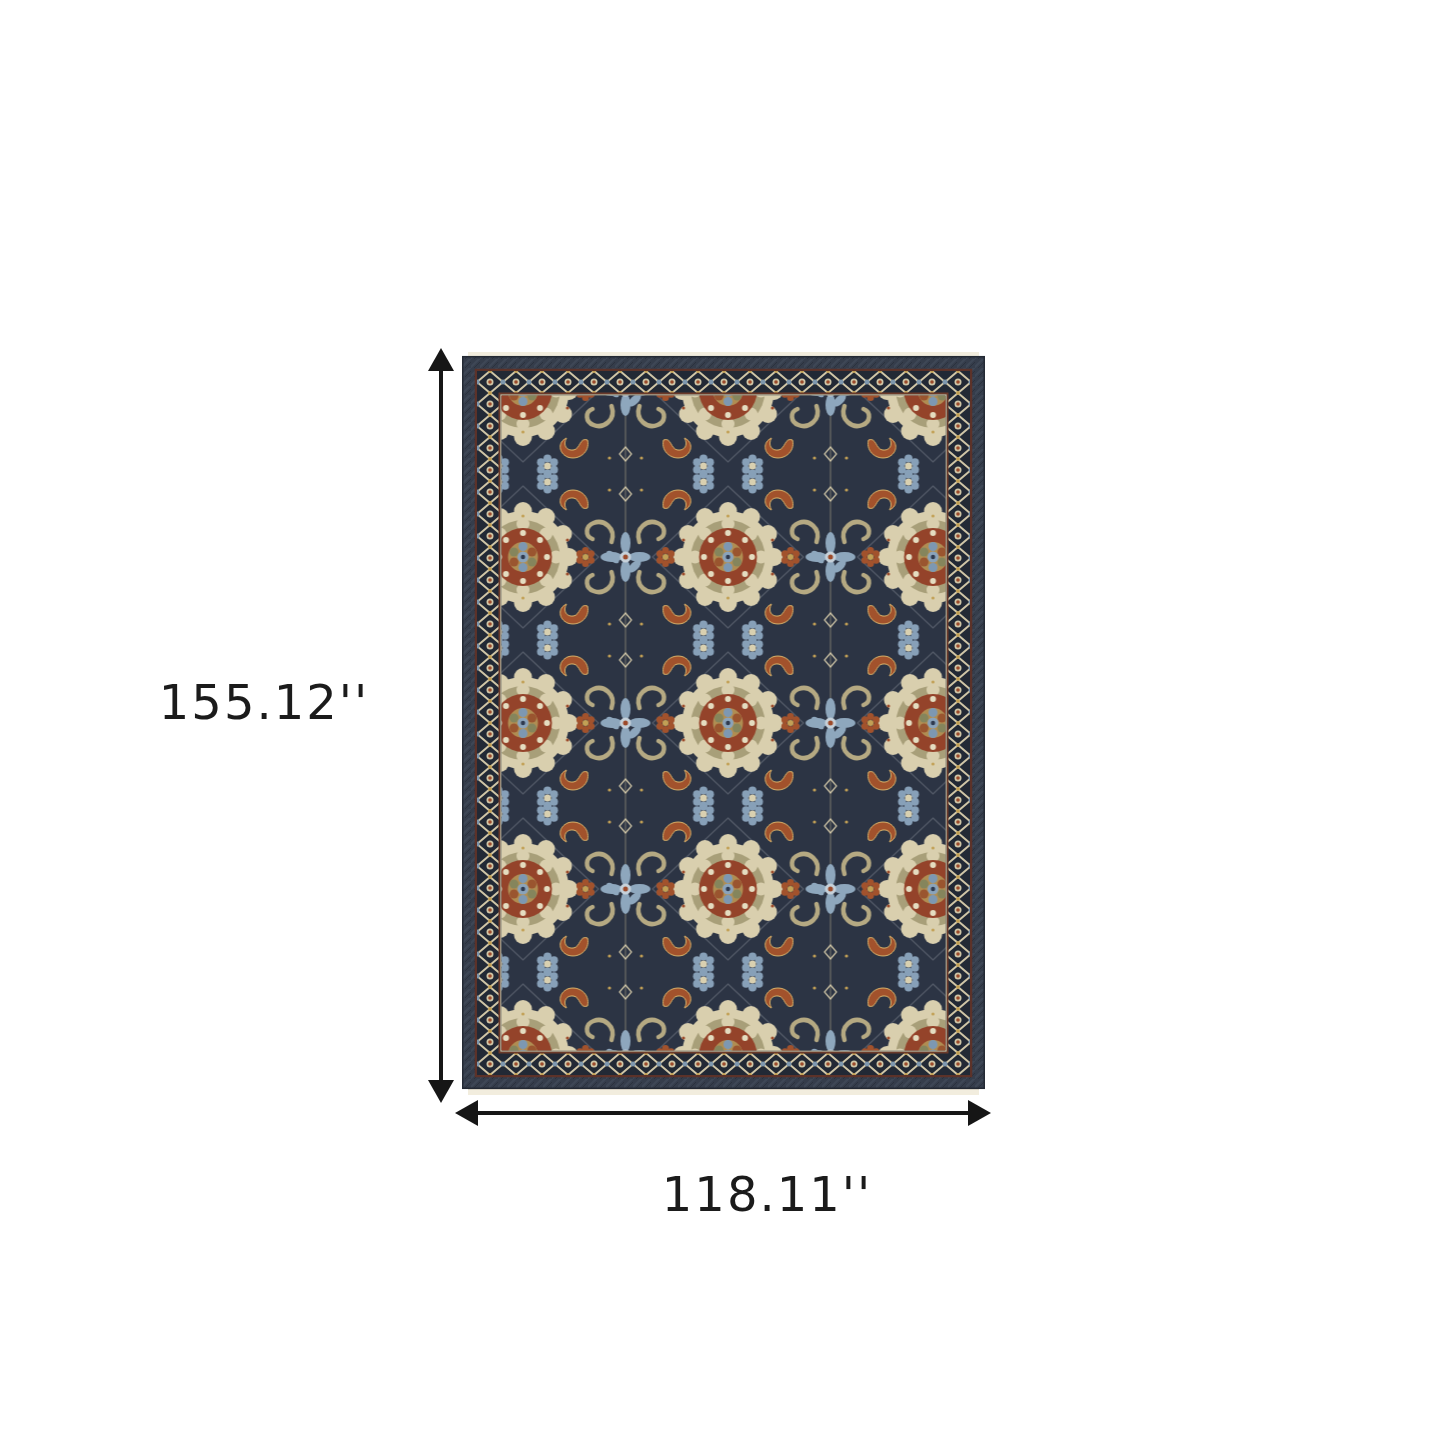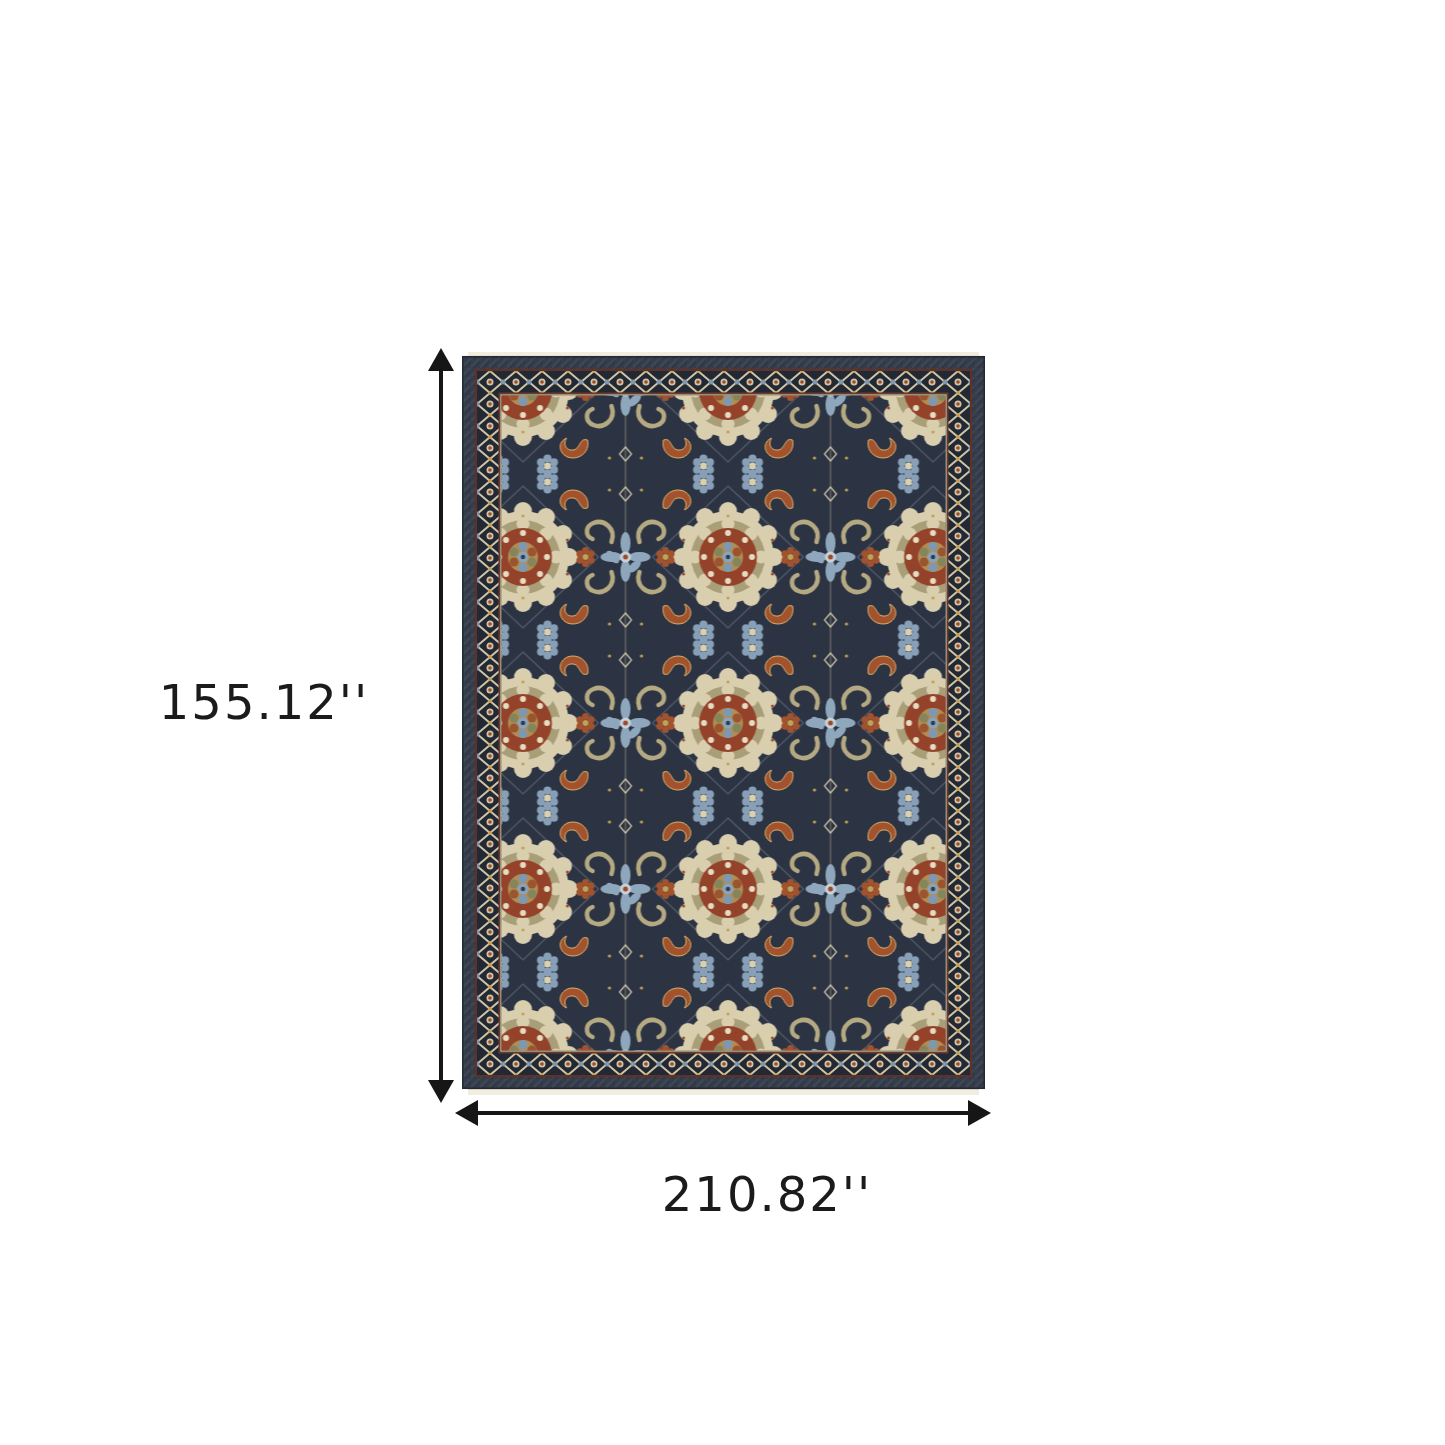--- a/index.html
+++ b/index.html
@@ -236,16 +236,16 @@
     <div class="arrowhead head-up"></div>
     <div class="dim-line v-line"></div>
     <div class="arrowhead head-down"></div>
     <div class="dim-label height-label">155.12''</div>
   </div>
 
   <div>
     <div class="arrowhead head-left"></div>
     <div class="dim-line h-line"></div>
     <div class="arrowhead head-right"></div>
-    <div class="dim-label width-label">210.82''</div>
+    <div class="dim-label width-label">118.11''</div>
   </div>
 
 </div>
 
 </body></html>

